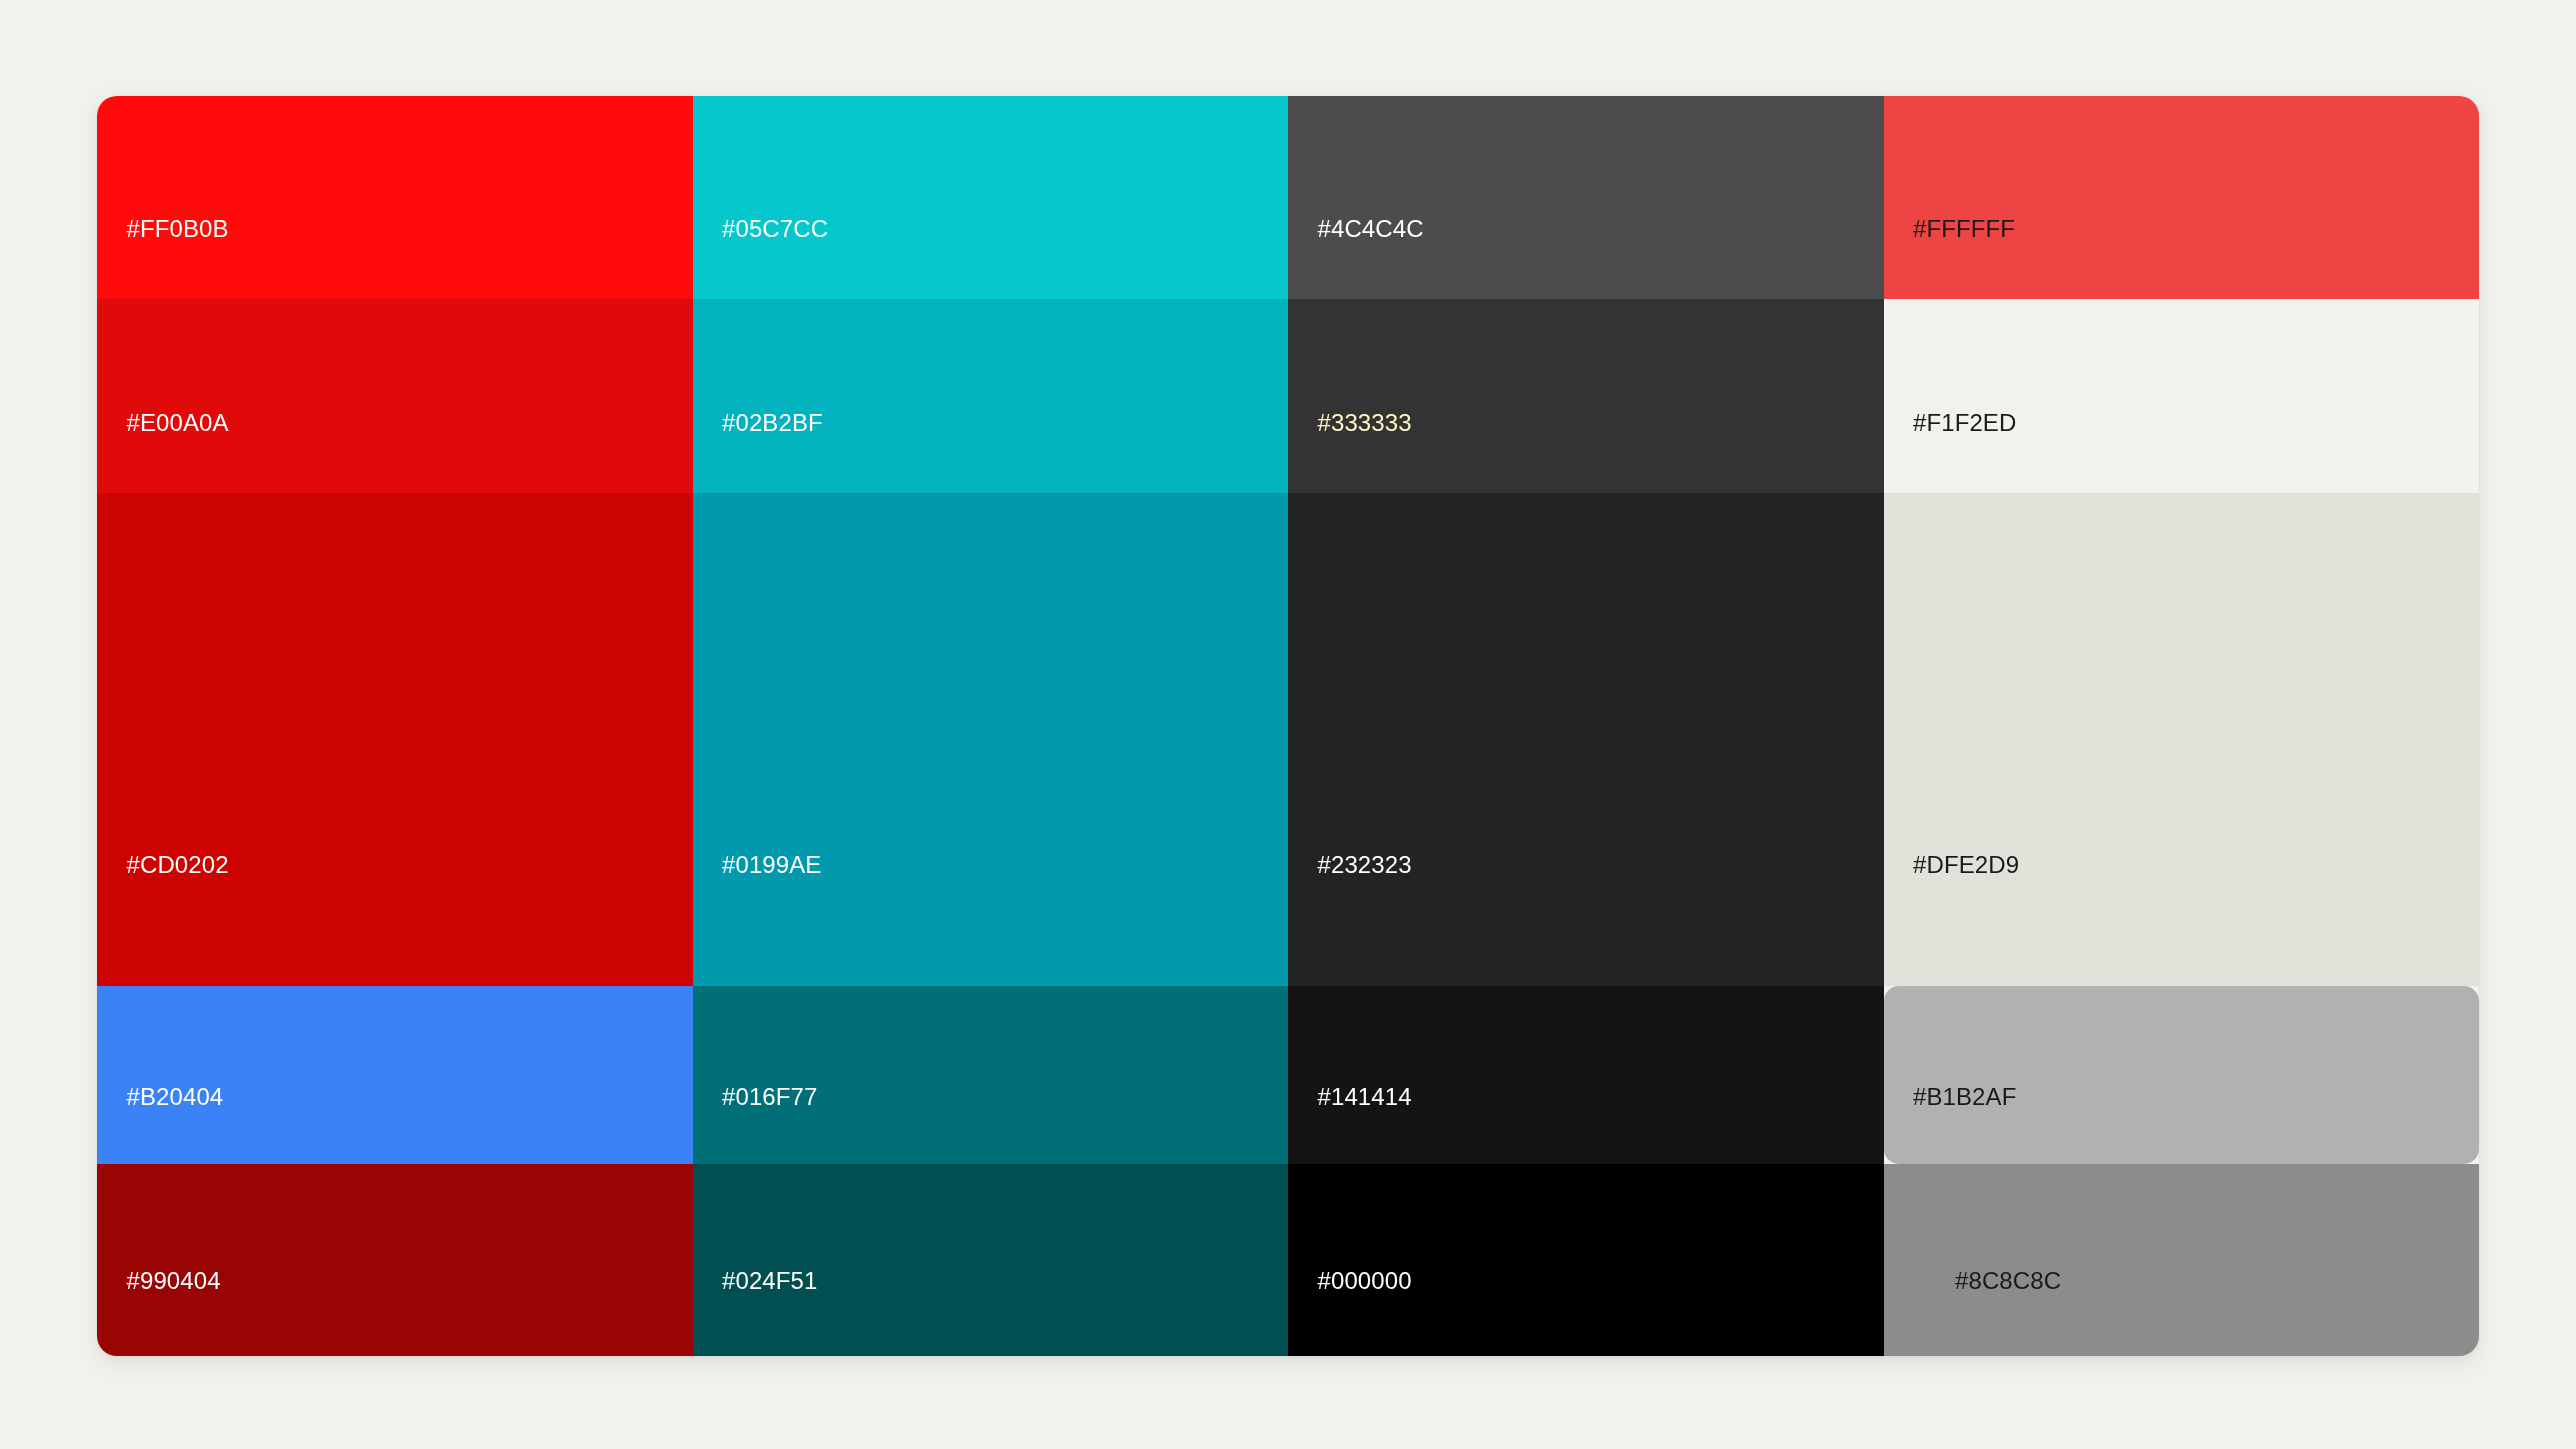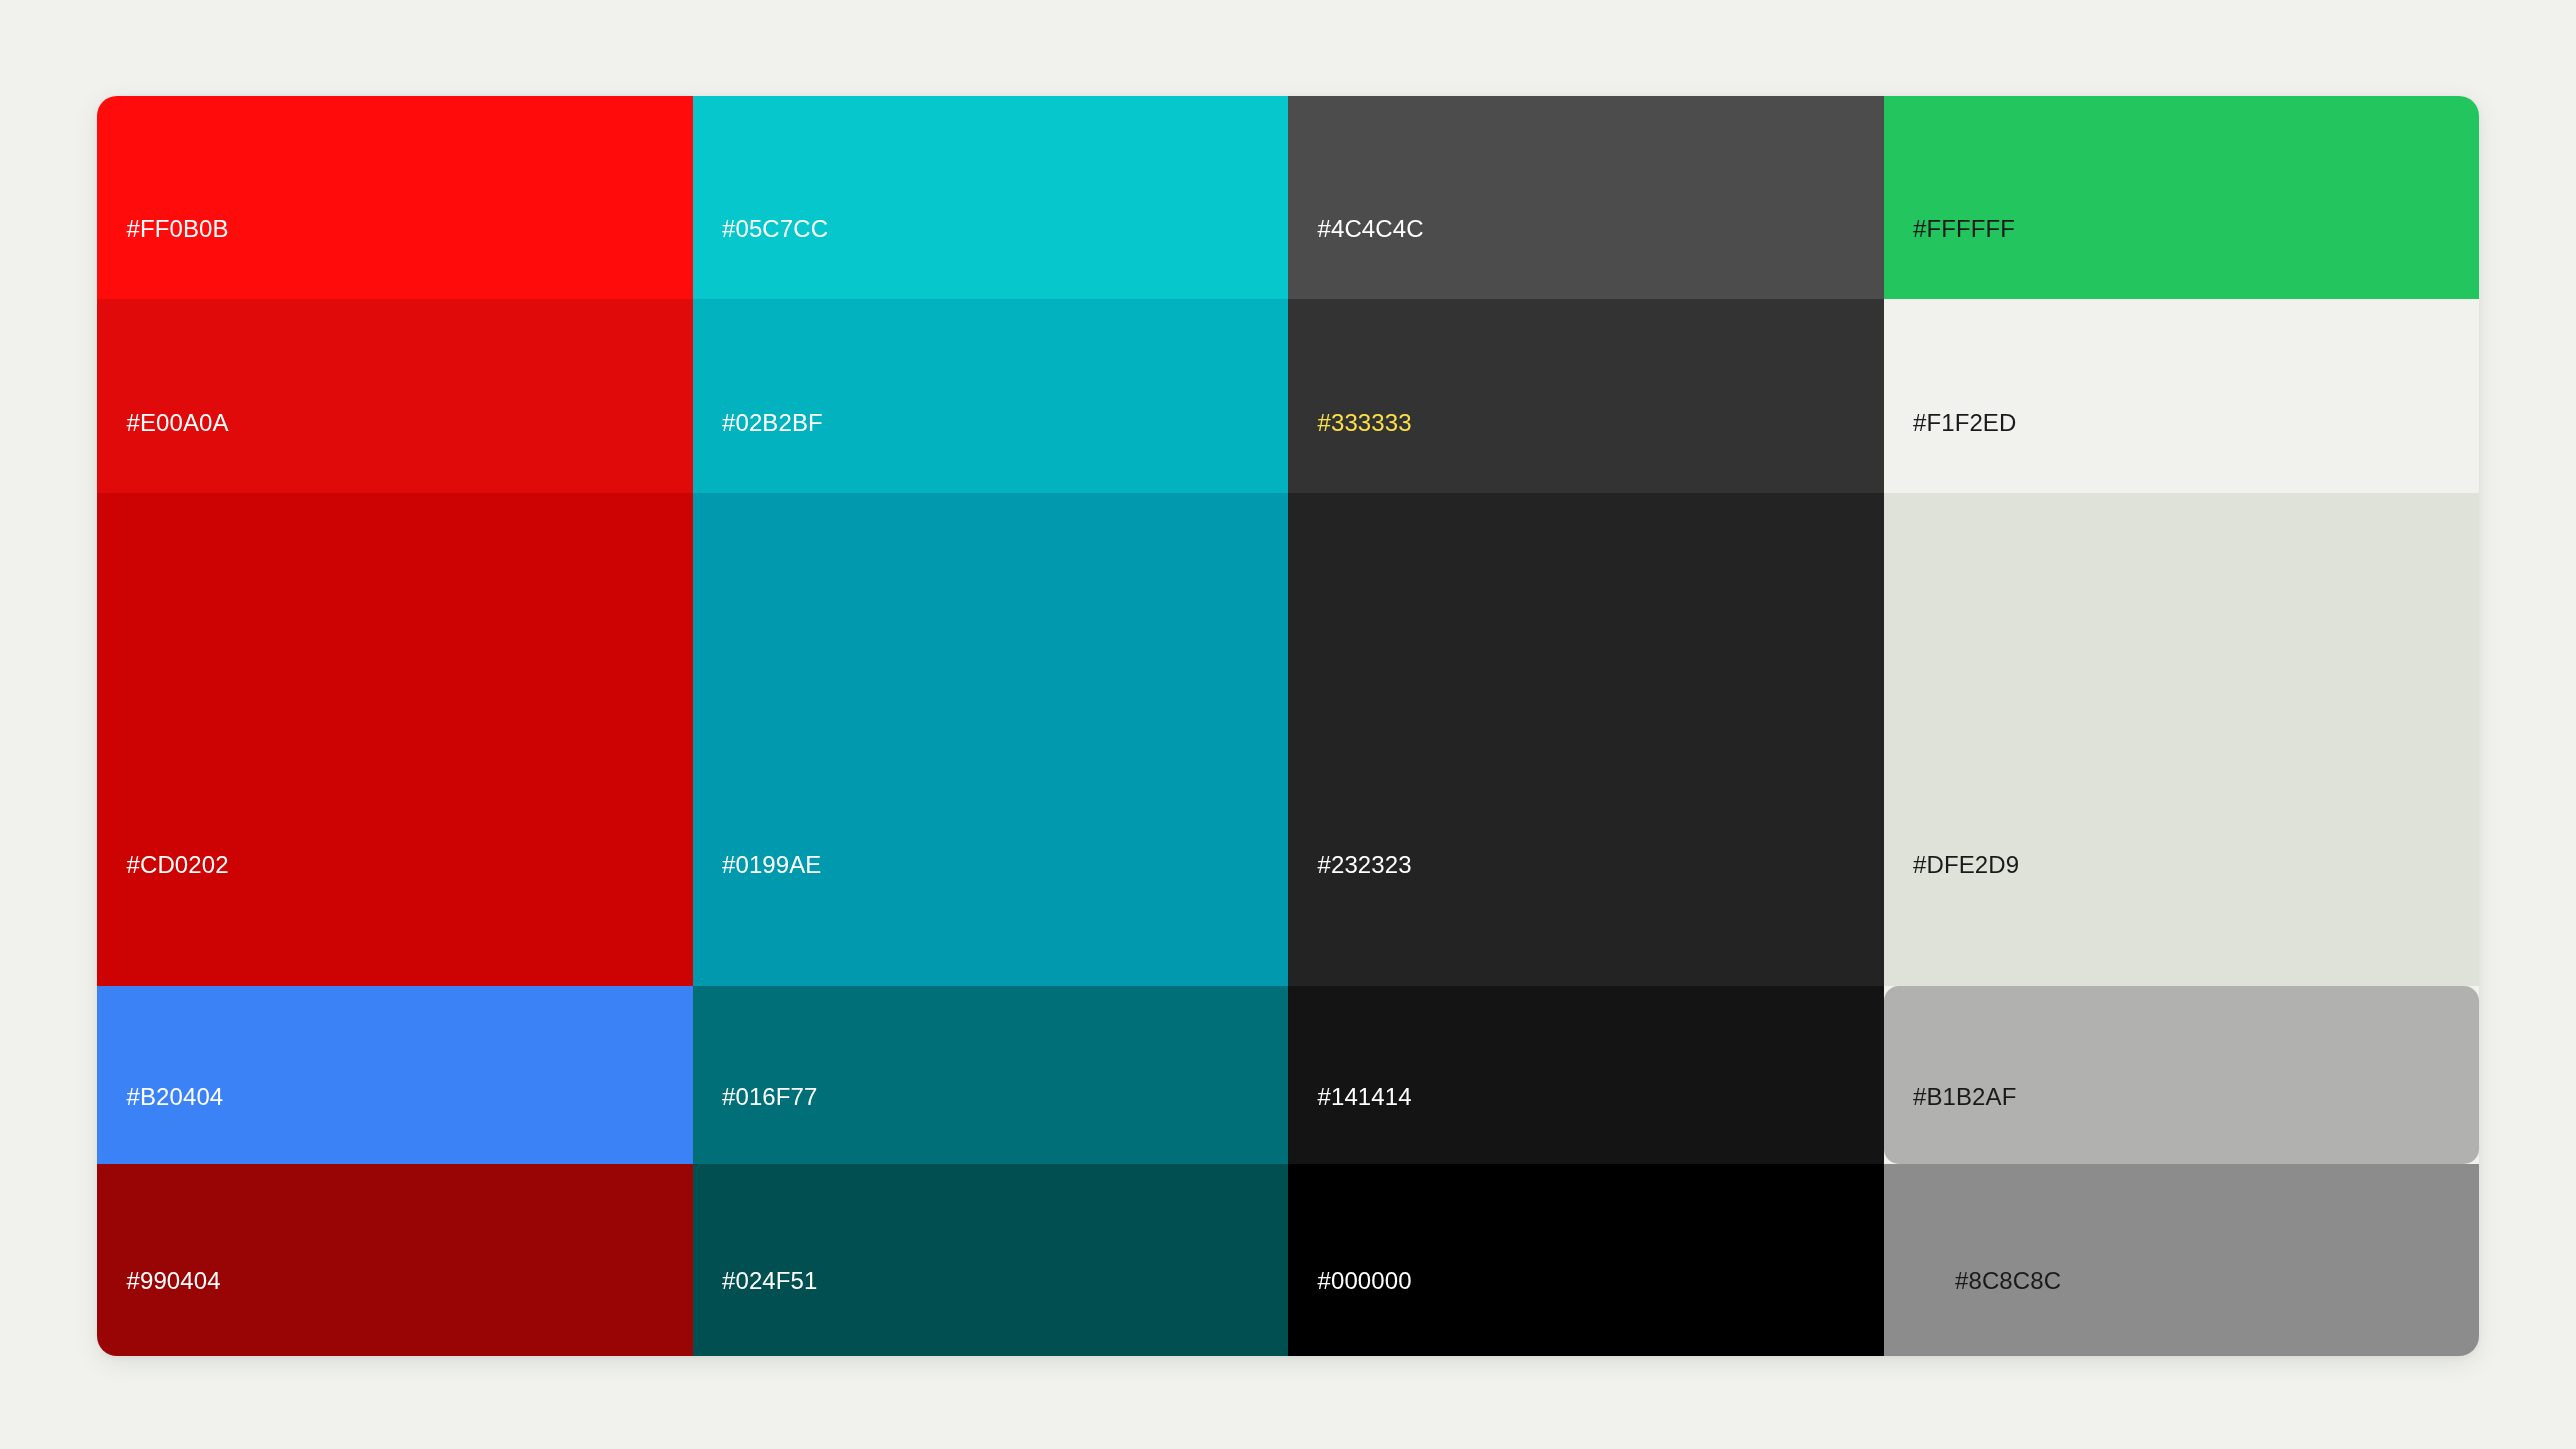--- a/index.html
+++ b/index.html
@@ -63,31 +63,31 @@
 <div id="palette-card" style="border-radius: 20px;">
     <div class="swatch" style="background: rgb(255, 11, 11);">
       <span class="swatch-label" style="color: rgb(255, 255, 255);">#FF0B0B</span>
     </div>
     <div class="swatch" style="background: rgb(5, 199, 204);">
       <span class="swatch-label" style="color: rgb(255, 255, 255);">#05C7CC</span>
     </div>
     <div class="swatch" style="background: rgb(76, 76, 76);">
       <span class="swatch-label" style="color: rgb(255, 255, 255);">#4C4C4C</span>
     </div>
-    <div class="swatch" style="background: #22c55e;">
+    <div class="swatch" style="background: #ef4444;">
       <span class="swatch-label" style="color: rgb(26, 26, 26);">#FFFFFF</span>
     </div>
     <div class="swatch" style="background: rgb(224, 10, 10);">
       <span class="swatch-label" style="color: rgb(255, 255, 255);">#E00A0A</span>
     </div>
     <div class="swatch" style="background: rgb(2, 178, 191);">
       <span class="swatch-label" style="color: rgb(255, 255, 255);">#02B2BF</span>
     </div>
     <div class="swatch" style="background: rgb(51, 51, 51);">
-      <span class="swatch-label" style="color: #fde047;">#333333</span>
+      <span class="swatch-label" style="color: #fef9c3;">#333333</span>
     </div>
     <div class="swatch" style="background: rgb(241, 242, 237);">
       <span class="swatch-label" style="color: rgb(26, 26, 26);">#F1F2ED</span>
     </div>
     <div class="swatch tall" style="background: rgb(205, 2, 2);">
       <span class="swatch-label" style="color: rgb(255, 255, 255);">#CD0202</span>
     </div>
     <div class="swatch tall" style="background: rgb(1, 153, 174);">
       <span class="swatch-label" style="color: rgb(255, 255, 255);">#0199AE</span>
     </div>

